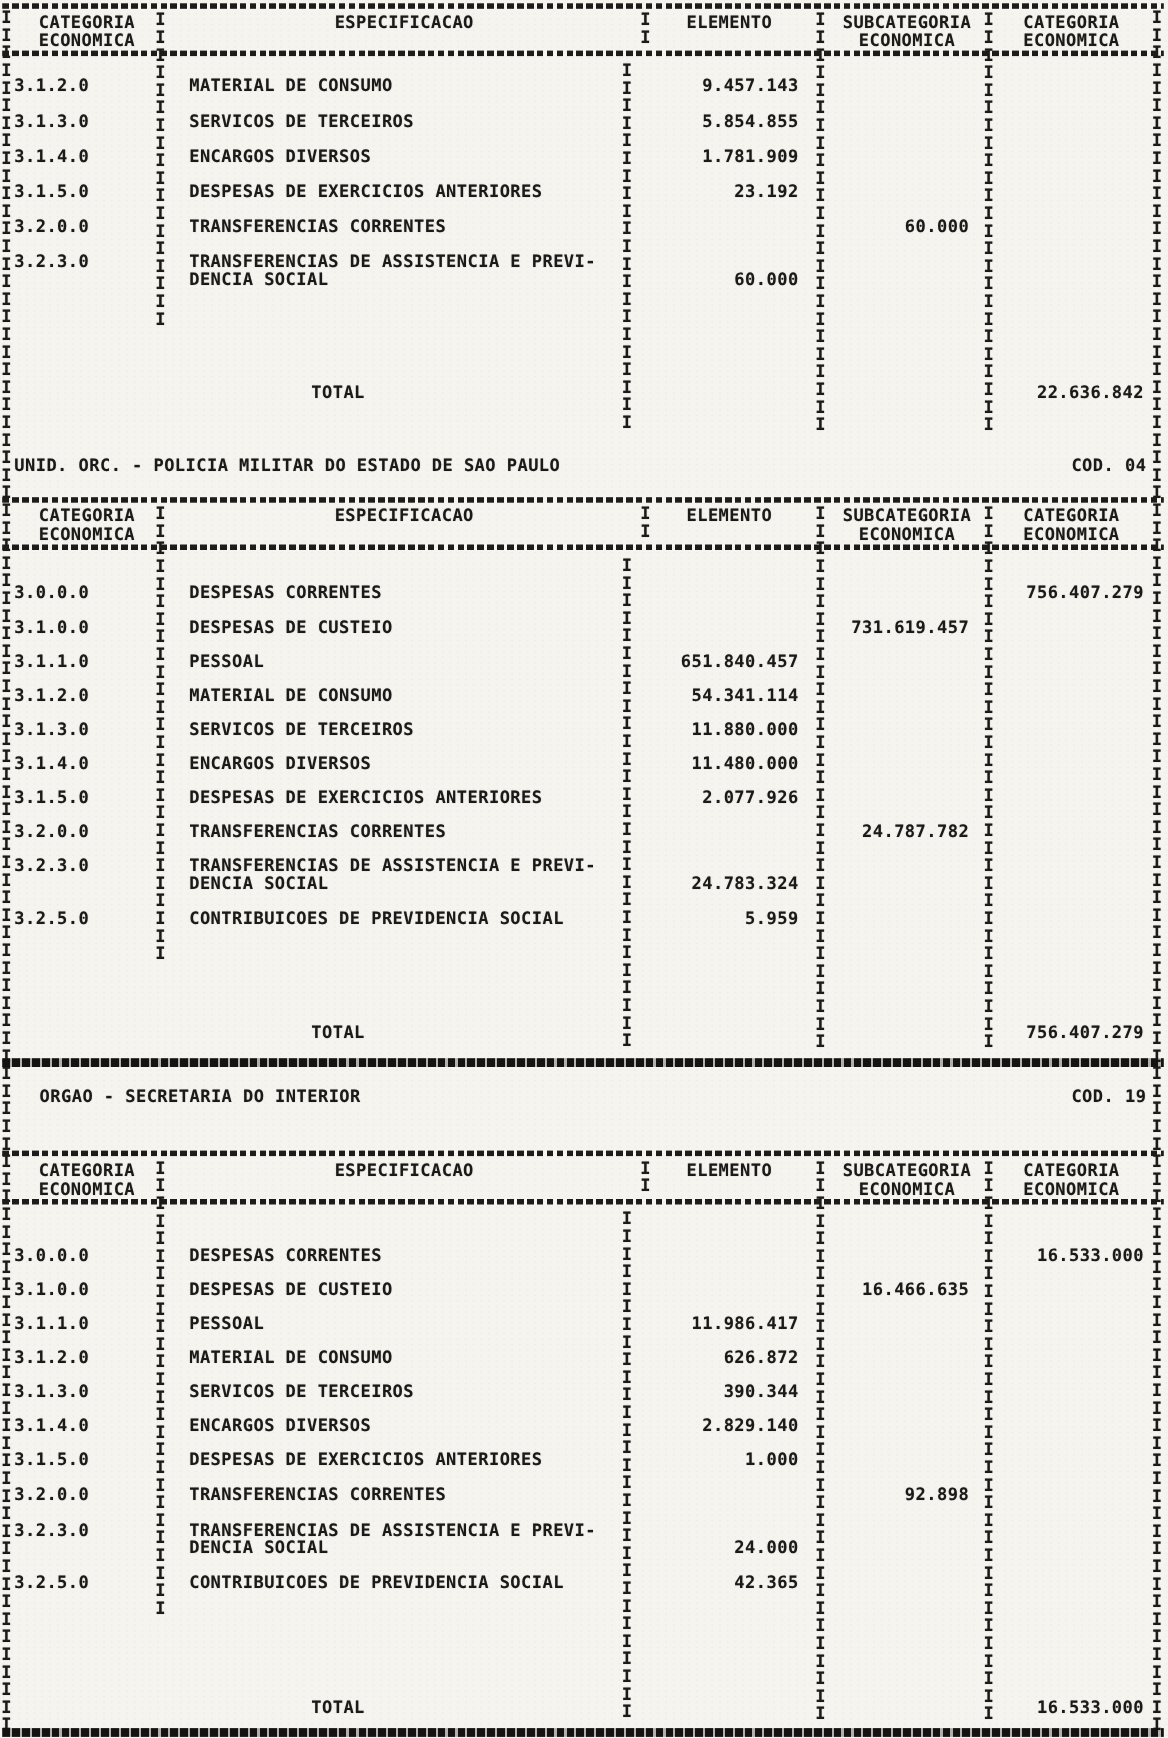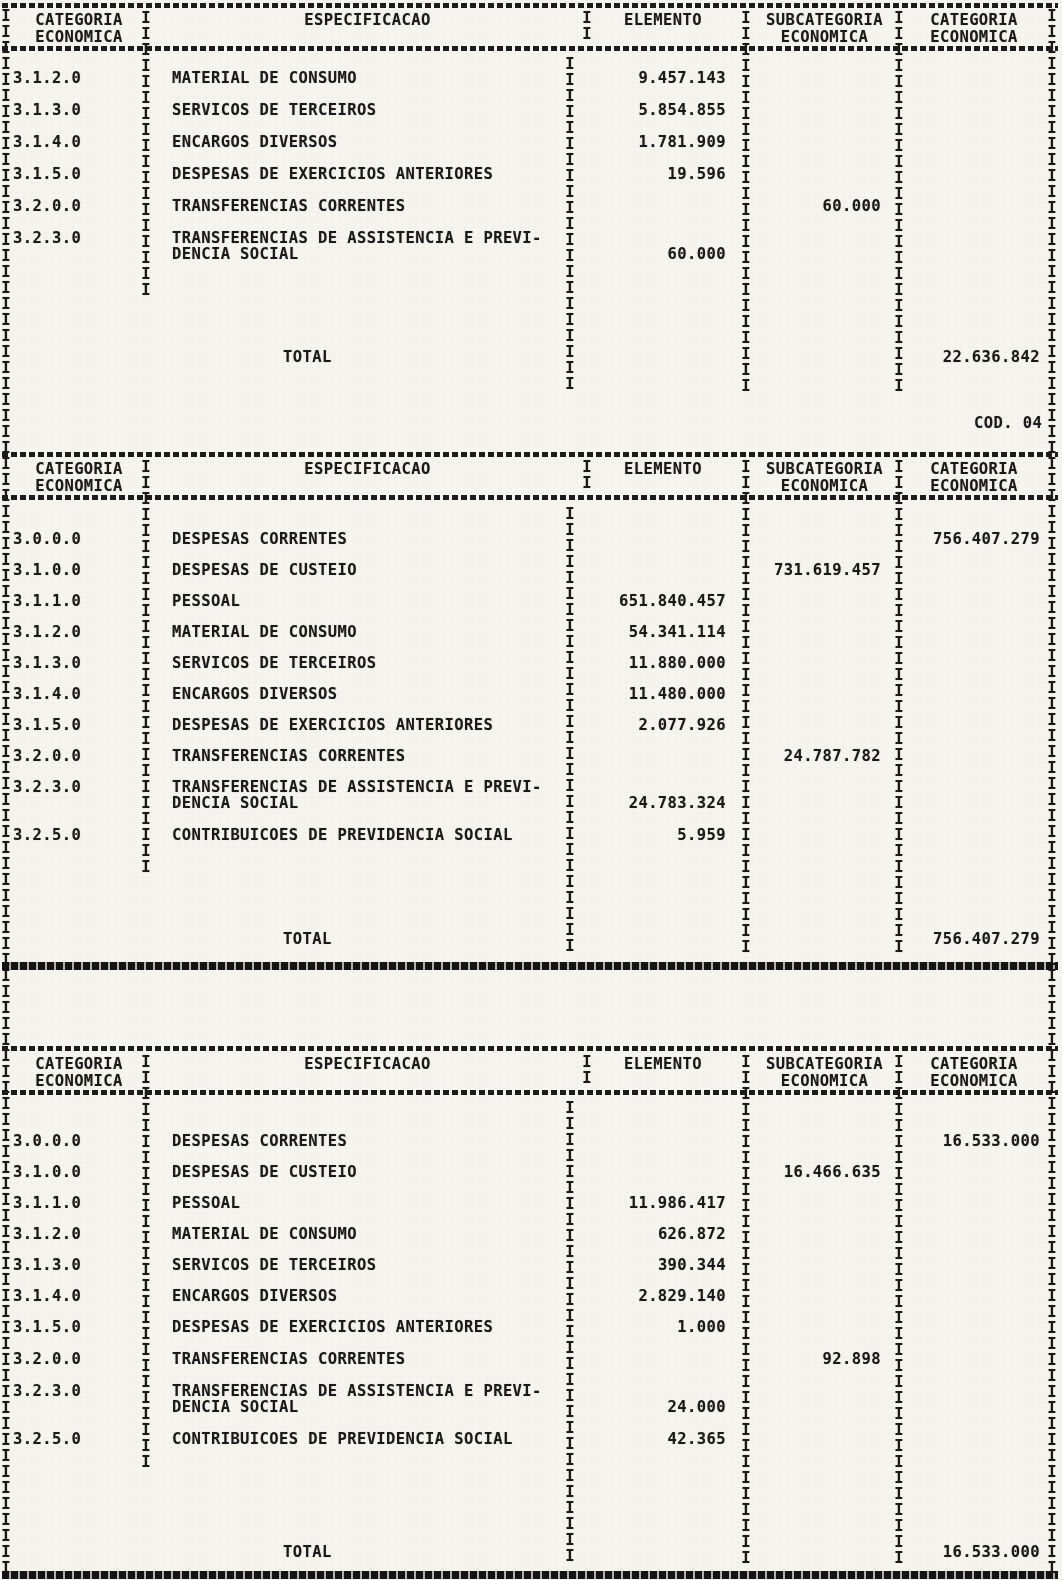--- a/index.html
+++ b/index.html
@@ -354,40 +354,41 @@
       <span class="c-elem">5.854.855</span>
     </div>
     <div class="row" style="top:134px">
       <span class="c-code">3.1.4.0</span>
       <span class="c-spec">ENCARGOS DIVERSOS</span>
       <span class="c-elem">1.781.909</span>
     </div>
     <div class="row" style="top:166px">
       <span class="c-code">3.1.5.0</span>
       <span class="c-spec">DESPESAS DE EXERCICIOS ANTERIORES</span>
-      <span class="c-elem">19.596</span>
+      <span class="c-elem">23.192</span>
     </div>
     <div class="row" style="top:198px">
       <span class="c-code">3.2.0.0</span>
       <span class="c-spec">TRANSFERENCIAS CORRENTES</span>
       <span class="c-sub">60.000</span>
     </div>
     <div class="row two" style="top:230px">
       <span class="c-code">3.2.3.0</span>
       <span class="c-spec">TRANSFERENCIAS DE ASSISTENCIA E  PREVI-
 DENCIA SOCIAL</span>
       <span class="c-elem">60.000</span>
     </div>
 
     <div class="row" style="top:349px">
       <span class="total-label">TOTAL</span>
       <span class="c-cat">22.636.842</span>
     </div>
 
     <div class="meta" style="top:415px">
+      <span class="m-label">UNID. ORC. - POLICIA MILITAR DO ESTADO DE SAO PAULO</span>
       <span class="m-cod">COD. 04</span>
     </div>
   </div>
 
   <div>
     <div class="rule" style="top:452px"></div>
 
     <div class="hline" style="top:461px">
       <span class="hcell" style="left:14px;width:130px">CATEGORIA</span>
       <span class="hcell" style="left:150px;width:435px">ESPECIFICACAO</span>
@@ -574,20 +575,24 @@
     </div>
 
     <div class="row" style="top:931px">
       <span class="total-label">TOTAL</span>
       <span class="c-cat">756.407.279</span>
     </div>
 
     <div class="rule heavy" style="top:962px"></div>
   </div>
 
+  <div class="meta indent" style="top:989px">
+    <span class="m-label">ORGAO - SECRETARIA DO INTERIOR</span>
+    <span class="m-cod">COD. 19</span>
+  </div>
 
   <div>
     <div class="rule" style="top:1046px"></div>
 
     <div class="hline" style="top:1056px">
       <span class="hcell" style="left:14px;width:130px">CATEGORIA</span>
       <span class="hcell" style="left:150px;width:435px">ESPECIFICACAO</span>
       <span class="hcell" style="left:588px;width:150px">ELEMENTO</span>
       <span class="hcell" style="left:752px;width:145px">SUBCATEGORIA</span>
       <span class="hcell" style="left:900px;width:148px">CATEGORIA</span>

